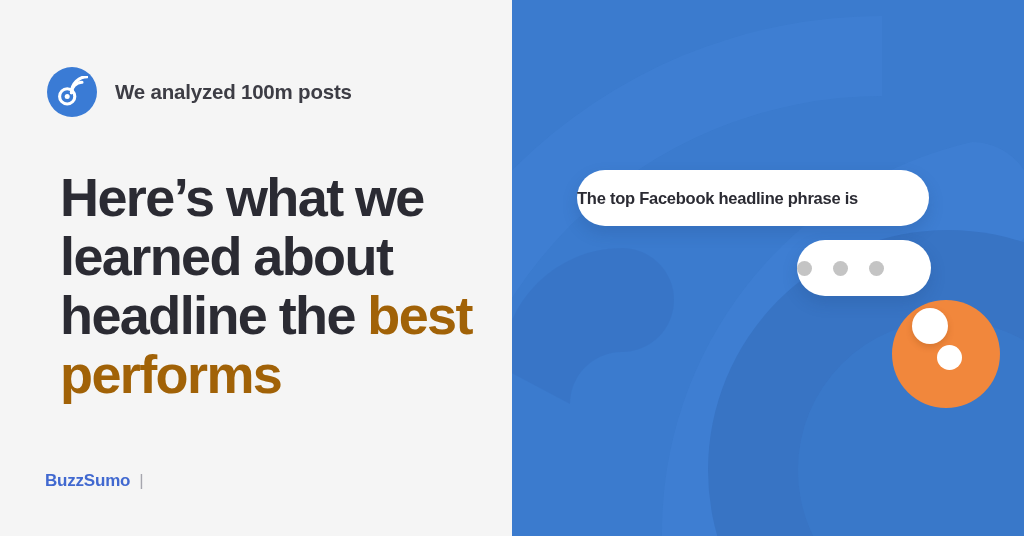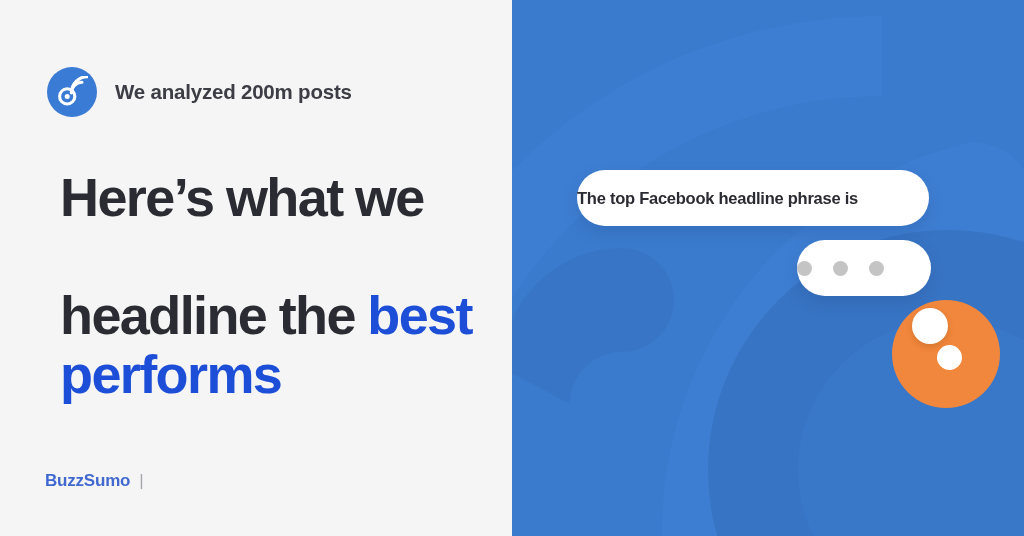--- a/index.html
+++ b/index.html
@@ -65,21 +65,21 @@
     left: 60px;
     top: 168px;
     width: 430px;
     font-size: 54px;
     line-height: 59px;
     font-weight: bold;
     letter-spacing: -1.6px;
     color: #2b2b33;
     word-spacing: -1px;
   }
-  .headline .hl-accent { color: #1d4ed8; }
+  .headline .hl-accent { color: #a16207; }
 
   .footer-row {
     position: absolute;
     left: 45px;
     top: 471px;
     display: flex;
     align-items: flex-end;
     gap: 0;
     font-size: 17px;
   }
@@ -194,26 +194,26 @@
       <span class="brand-logo">
         <svg width="32" height="32" viewBox="0 0 32 32" aria-hidden="true">
           <g fill="none" stroke="#ffffff" stroke-width="3.1" stroke-linecap="round">
             <path d="M15.4 16.8 A 10.6 10.6 0 0 1 26.0 6.2"></path>
             <path d="M15.4 16.8 A 16.2 16.2 0 0 1 31.6 0.6"></path>
           </g>
           <circle cx="11.2" cy="20.4" r="7.6" fill="none" stroke="#ffffff" stroke-width="3.1"></circle>
           <circle cx="11.2" cy="20.4" r="2.5" fill="#ffffff"></circle>
         </svg>
       </span>
-      <span class="brand-tagline">We analyzed 200m posts</span>
+      <span class="brand-tagline">We analyzed 100m posts</span>
     </div>
 
     <div class="headline">
       <span>Here’s what we</span><br>
-      <br>
+      <span>learned about</span><br>
       <span>headline the </span><span class="hl-accent">best</span><br>
       <span class="hl-accent">performs</span>
     </div>
 
     <div class="footer-row">
       <span class="footer-brand">BuzzSumo</span>
       <span class="footer-sep">|</span>
     </div>
   </div>
 

